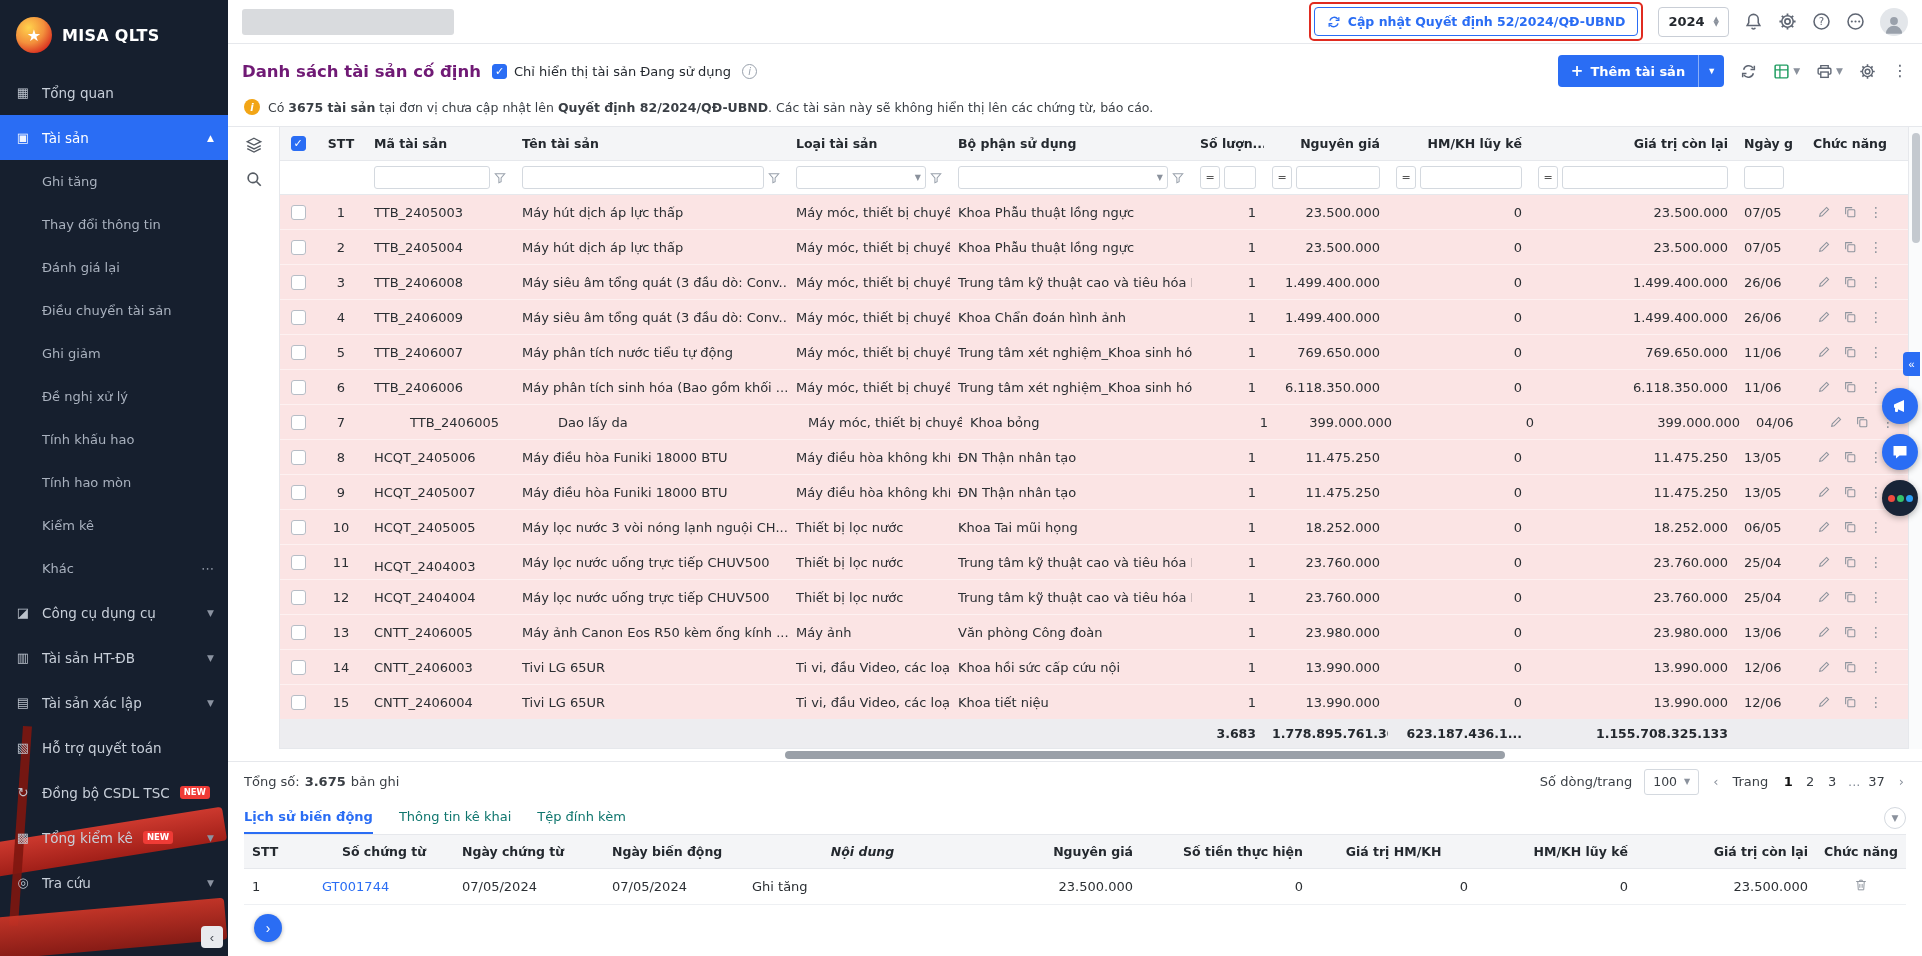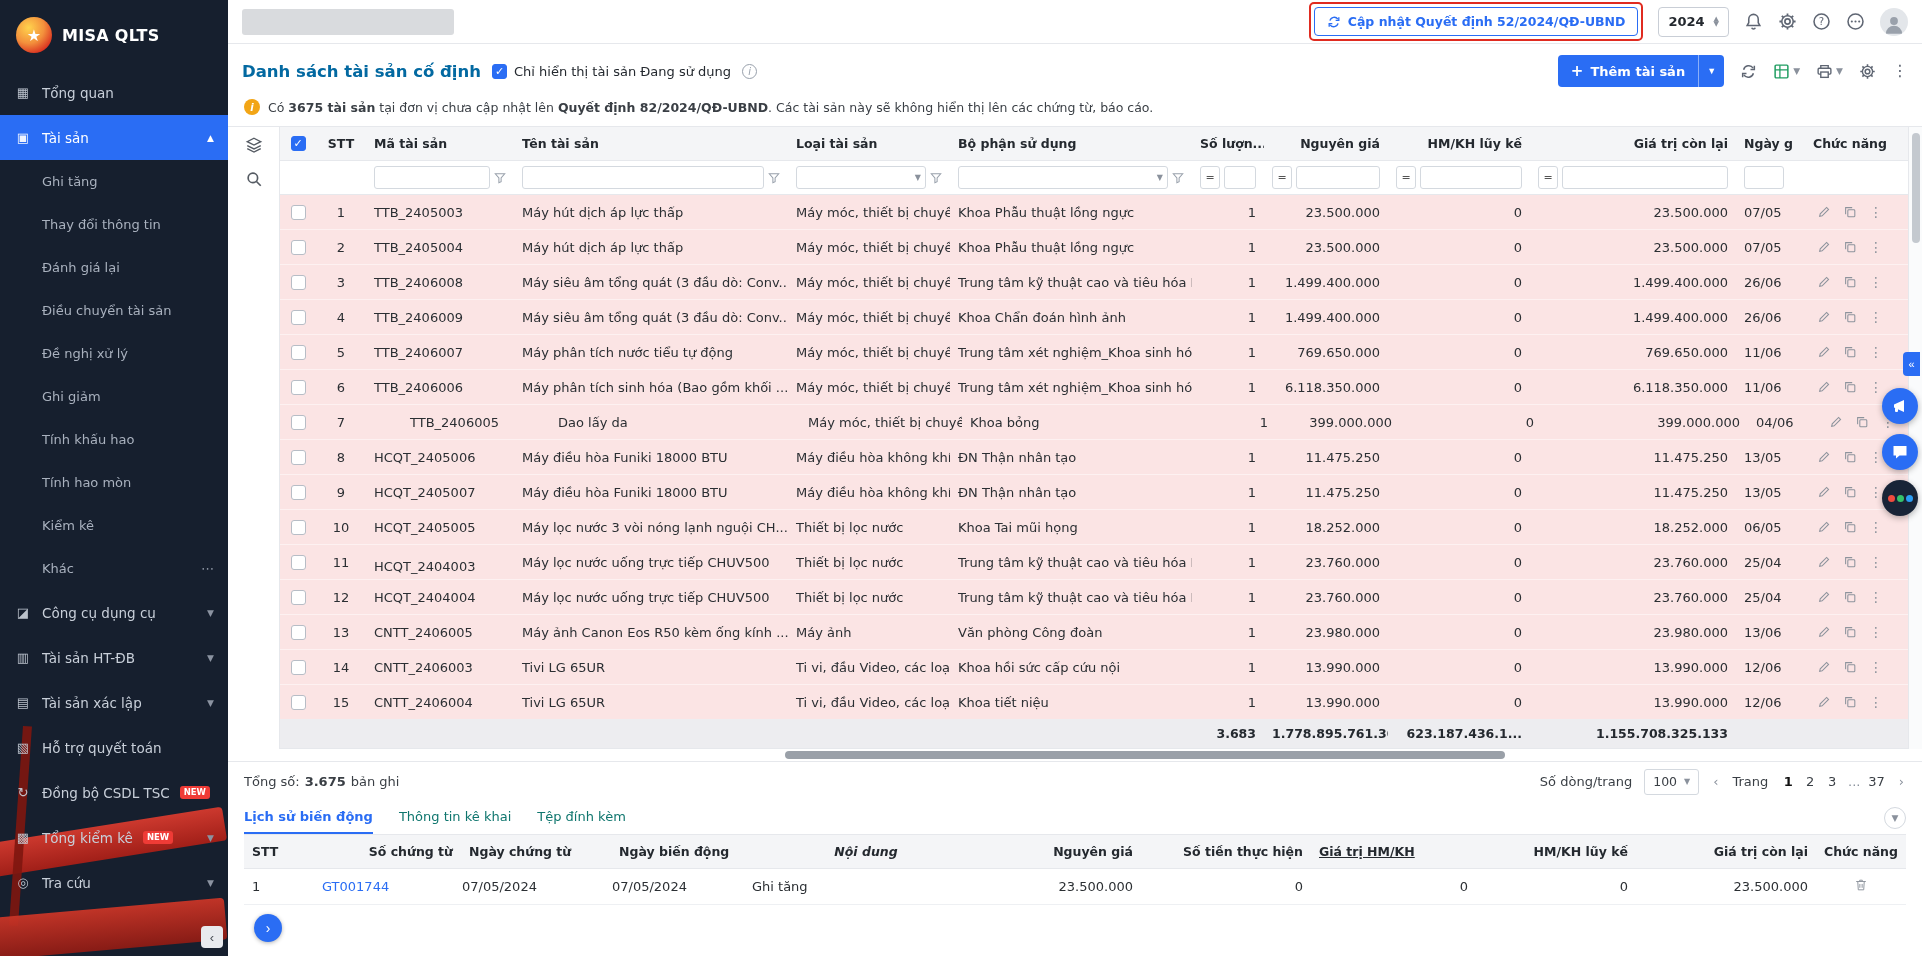--- a/index.html
+++ b/index.html
@@ -36,21 +36,21 @@
   .redacted{width:212px;height:26px;background:#d9dbde;border-radius:3px;}
   .tb-right{margin-left:auto;display:flex;align-items:center;gap:15px;}
   .hl-box{border:2px solid #e02b20;border-radius:5px;padding:3px;display:flex;}
   .update-btn{display:flex;align-items:center;gap:7px;height:29px;padding:0 12px;background:#fff;border:1px solid #2a6df4;border-radius:4px;color:#2a6df4;font-weight:700;font-size:12.5px;font-family:inherit;cursor:pointer;white-space:nowrap;}
   .year-sel{display:flex;align-items:center;gap:9px;height:30px;padding:0 9px;border:1px solid #c9ced6;border-radius:4px;font-weight:700;font-size:13px;color:#24292f;cursor:pointer;}
   .spinner{display:flex;flex-direction:column;font-size:7px;line-height:5px;color:#8a919c;}
   .tb-ic{color:#5f6673;display:flex;align-items:center;justify-content:center;cursor:pointer;}
   .avatar{width:28px;height:28px;border-radius:50%;background:#e3e6ea;display:flex;align-items:flex-end;justify-content:center;overflow:hidden;cursor:pointer;}
 
   .title-row{display:flex;align-items:center;gap:11px;padding:10px 14px 8px;height:52px;}
-  .page-title{font-size:16.5px;font-weight:700;color:#0369a1;}
+  .page-title{font-size:16.5px;font-weight:700;color:#701a75;}
   .chk-label{display:flex;align-items:center;gap:7px;font-size:13px;color:#24292f;cursor:pointer;}
   .cb{width:15px;height:15px;border:1px solid #b7bdc6;border-radius:3px;background:#fff;display:inline-flex;align-items:center;justify-content:center;font-size:11px;color:#fff;flex-shrink:0;}
   .cb.on{background:#2a6df4;border-color:#2a6df4;}
   .info-ic{width:15px;height:15px;border-radius:50%;border:1px solid #98a0ab;color:#98a0ab;font-size:10px;display:inline-flex;align-items:center;justify-content:center;font-style:italic;}
   .tr-right{margin-left:auto;display:flex;align-items:center;gap:16px;}
   .btn-add{display:flex;height:32px;}
   .btn-main{background:#2a6df4;color:#fff;border:none;font-family:inherit;font-size:13px;font-weight:600;padding:0 13px;border-radius:4px 0 0 4px;display:flex;align-items:center;gap:7px;cursor:pointer;}
   .btn-main .plus{font-size:15px;font-weight:700;}
   .btn-caret{background:#2a6df4;color:#fff;border:none;border-left:1px solid rgba(255,255,255,.45);width:26px;border-radius:0 4px 4px 0;font-size:9px;cursor:pointer;}
   .ic-btn{color:#5f6673;display:flex;align-items:center;gap:3px;cursor:pointer;}
@@ -152,25 +152,25 @@
   </div>
         <div class="nav-sub">
     <span class="sub-label">Đánh giá lại</span>
 
   </div>
         <div class="nav-sub">
     <span class="sub-label">Điều chuyển tài sản</span>
 
   </div>
         <div class="nav-sub">
+    <span class="sub-label">Ghi giảm</span>
+
+  </div>
+        <div class="nav-sub">
     <span class="sub-label">Đề nghị xử lý</span>
-
-  </div>
-        <div class="nav-sub">
-    <span class="sub-label">Ghi giảm</span>
 
   </div>
         <div class="nav-sub">
     <span class="sub-label">Tính khấu hao</span>
 
   </div>
         <div class="nav-sub">
     <span class="sub-label">Tính hao mòn</span>
 
   </div>
@@ -929,27 +929,27 @@
 
     <div class="detail">
       <div class="d-tabs" id="d-tabs">
           <div class="d-tab act">Lịch sử biến động</div>
           <div class="d-tab">Thông tin kê khai</div>
           <div class="d-tab">Tệp đính kèm</div>
           <div class="d-collapse">▼</div>
         </div>
       <div class="d-head" id="d-head">
           <div class="d-cell" style="width: 70px; text-align: left;">STT</div>
-          <div class="d-cell" style="width: 140px; text-align: right; margin-left: 7px;">Số chứng từ</div>
+          <div class="d-cell" style="width: 140px; text-align: center;">Số chứng từ</div>
           <div class="d-cell" style="width: 150px; text-align: left;">Ngày chứng từ</div>
           <div class="d-cell" style="width: 140px; text-align: left;">Ngày biến động</div>
           <div class="d-cell" style="flex: 1 1 auto; min-width: 220px; text-align: center; font-style: italic;">Nội dung</div>
           <div class="d-cell" style="width: 160px; text-align: right;">Nguyên giá</div>
           <div class="d-cell" style="width: 170px; text-align: right;">Số tiền thực hiện</div>
-          <div class="d-cell" style="width: 165px; text-align: left; text-decoration: underline;">Giá trị HM/KH</div>
+          <div class="d-cell" style="width: 165px; text-align: center;">Giá trị HM/KH</div>
           <div class="d-cell" style="width: 160px; text-align: right;">HM/KH lũy kế</div>
           <div class="d-cell" style="width: 180px; text-align: right;">Giá trị còn lại</div>
           <div class="d-cell" style="width: 90px; text-align: center;">Chức năng</div>
         </div>
       <div id="d-body">
           <div class="d-row">
             <div class="d-cell" style="width: 70px; text-align: left;">1</div>
             <div class="d-cell" style="width: 140px; text-align: left;"><span class="link">GT001744</span></div>
             <div class="d-cell" style="width: 150px; text-align: left;">07/05/2024</div>
             <div class="d-cell" style="width: 140px; text-align: left;">07/05/2024</div>

